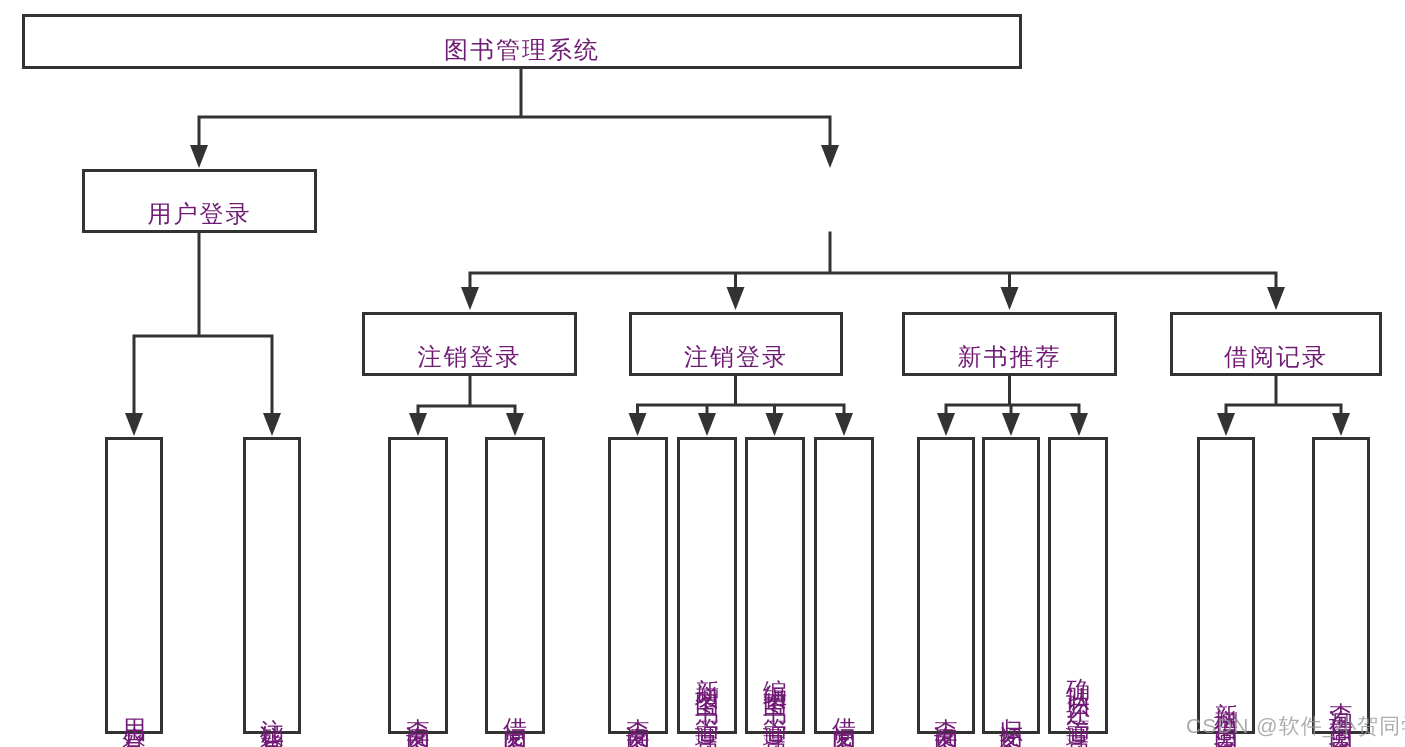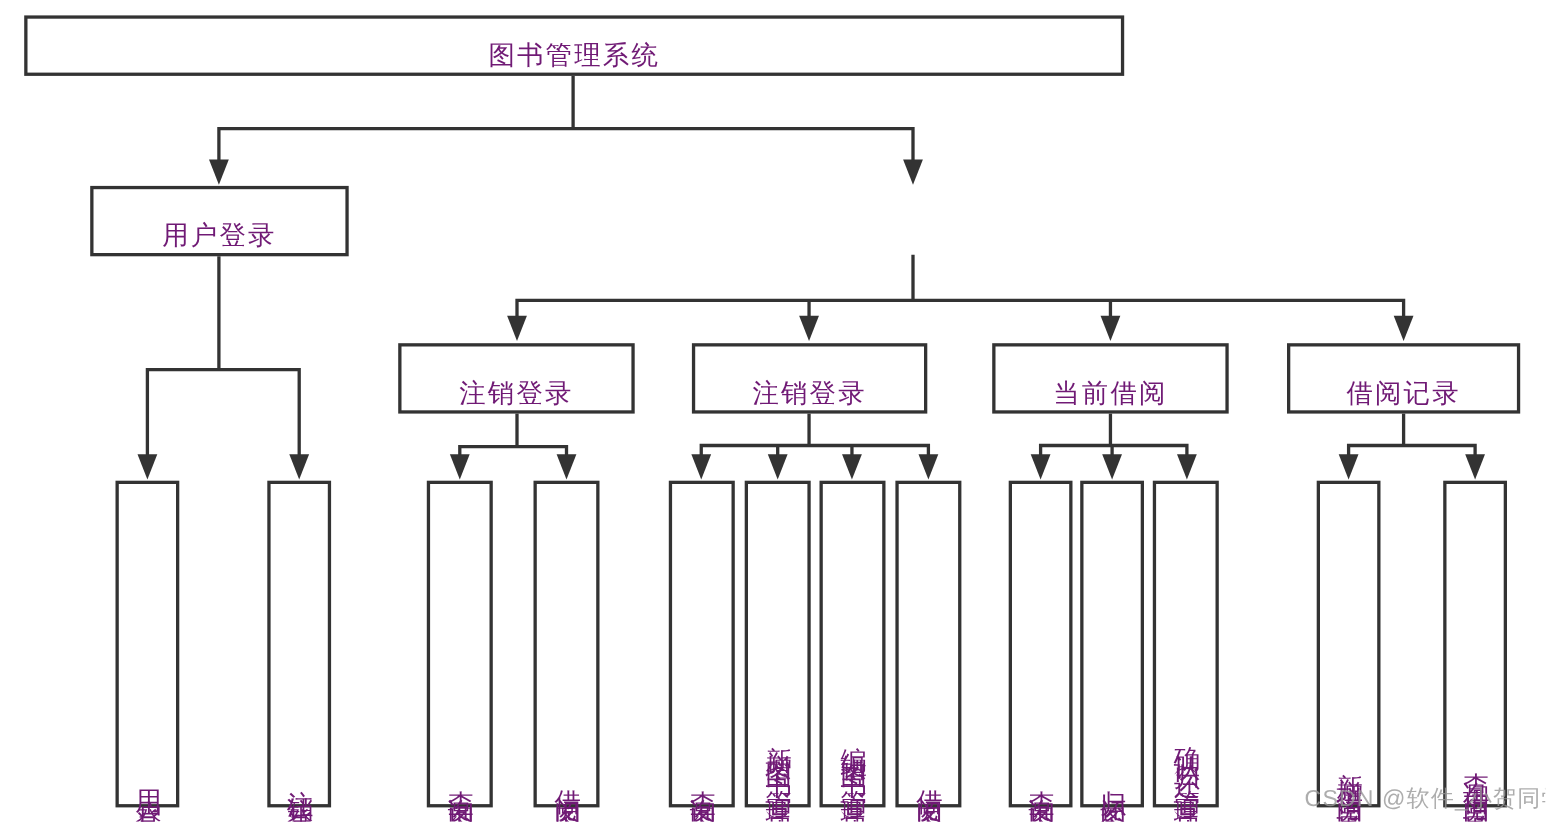--- a/index.html
+++ b/index.html
@@ -106,21 +106,21 @@
     <span>用户登录</span>
   </div>
 
   <div class="node h" style="left:362px;top:312px;width:215px;height:64px">
     <span>注销登录</span>
   </div>
   <div class="node h" style="left:629px;top:312px;width:214px;height:64px">
     <span>注销登录</span>
   </div>
   <div class="node h" style="left:902px;top:312px;width:215px;height:64px">
-    <span>当前借阅</span>
+    <span>新书推荐</span>
   </div>
   <div class="node h" style="left:1170px;top:312px;width:212px;height:64px">
     <span>借阅记录</span>
   </div>
 
   <div class="node v" style="left:105px;top:437px;width:58px;height:297px">
     <span>用户登录</span>
   </div>
   <div class="node v" style="left:243px;top:437px;width:58px;height:297px">
     <span>注销登录</span>

